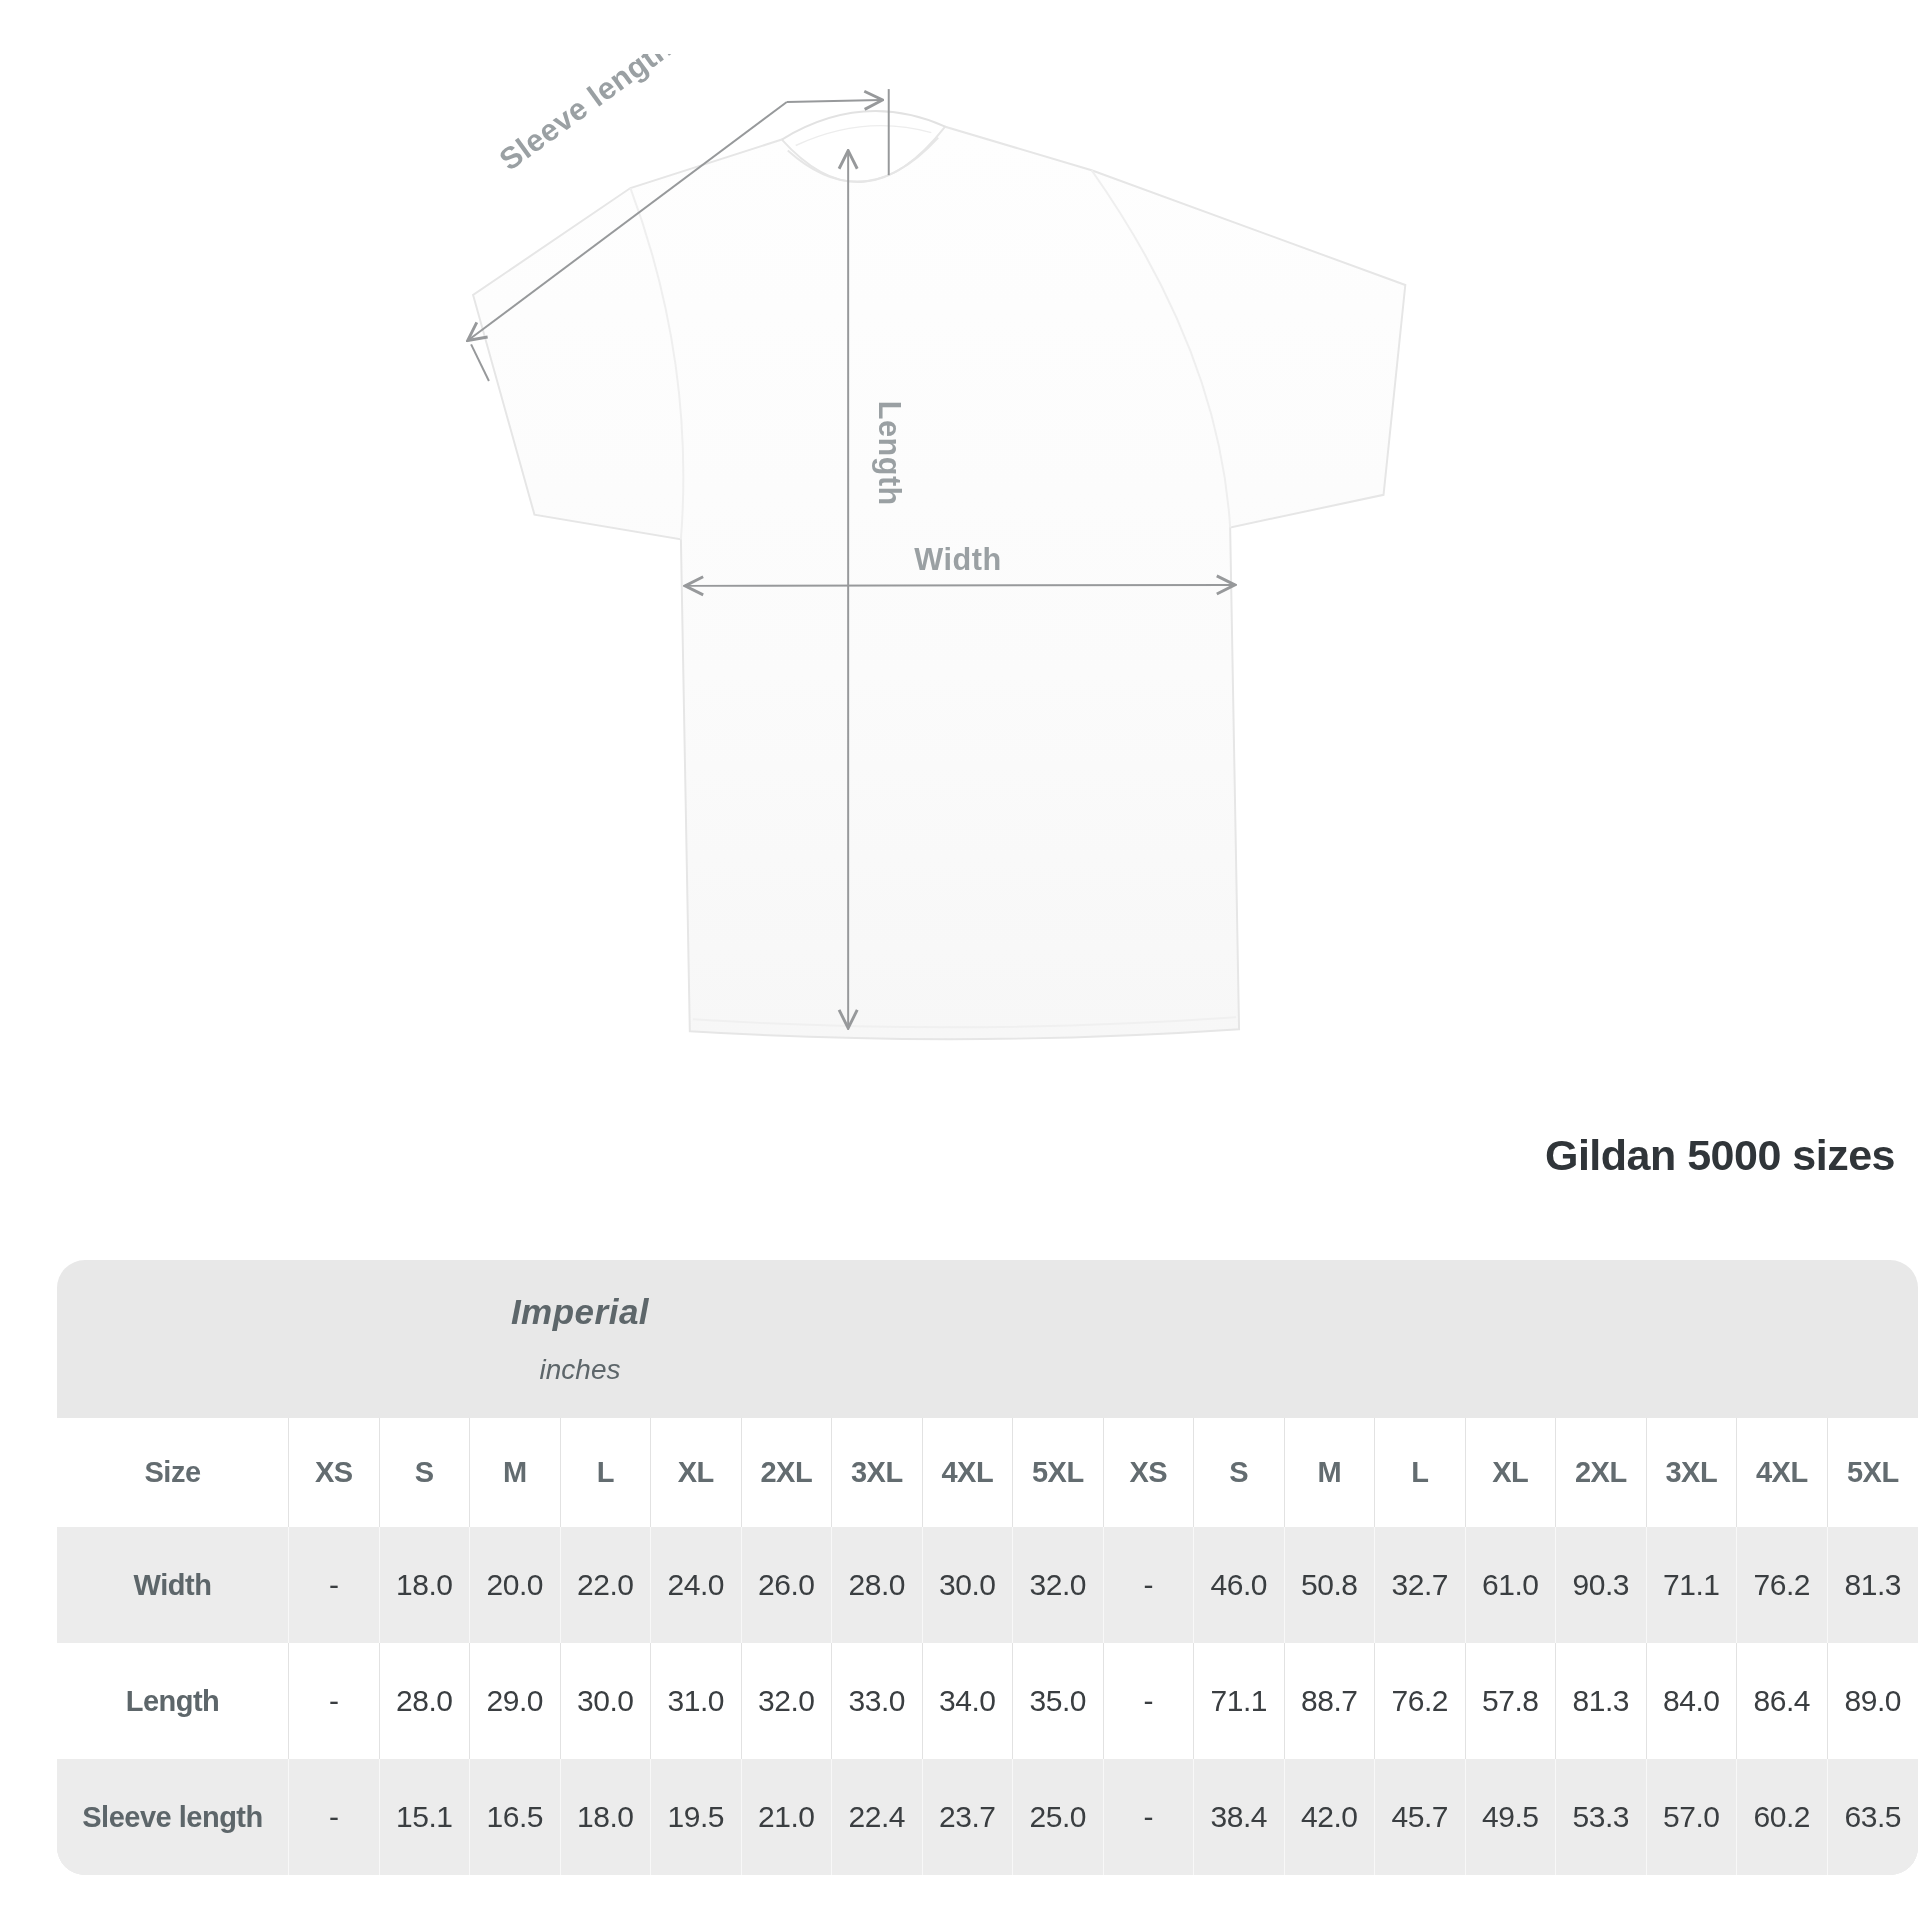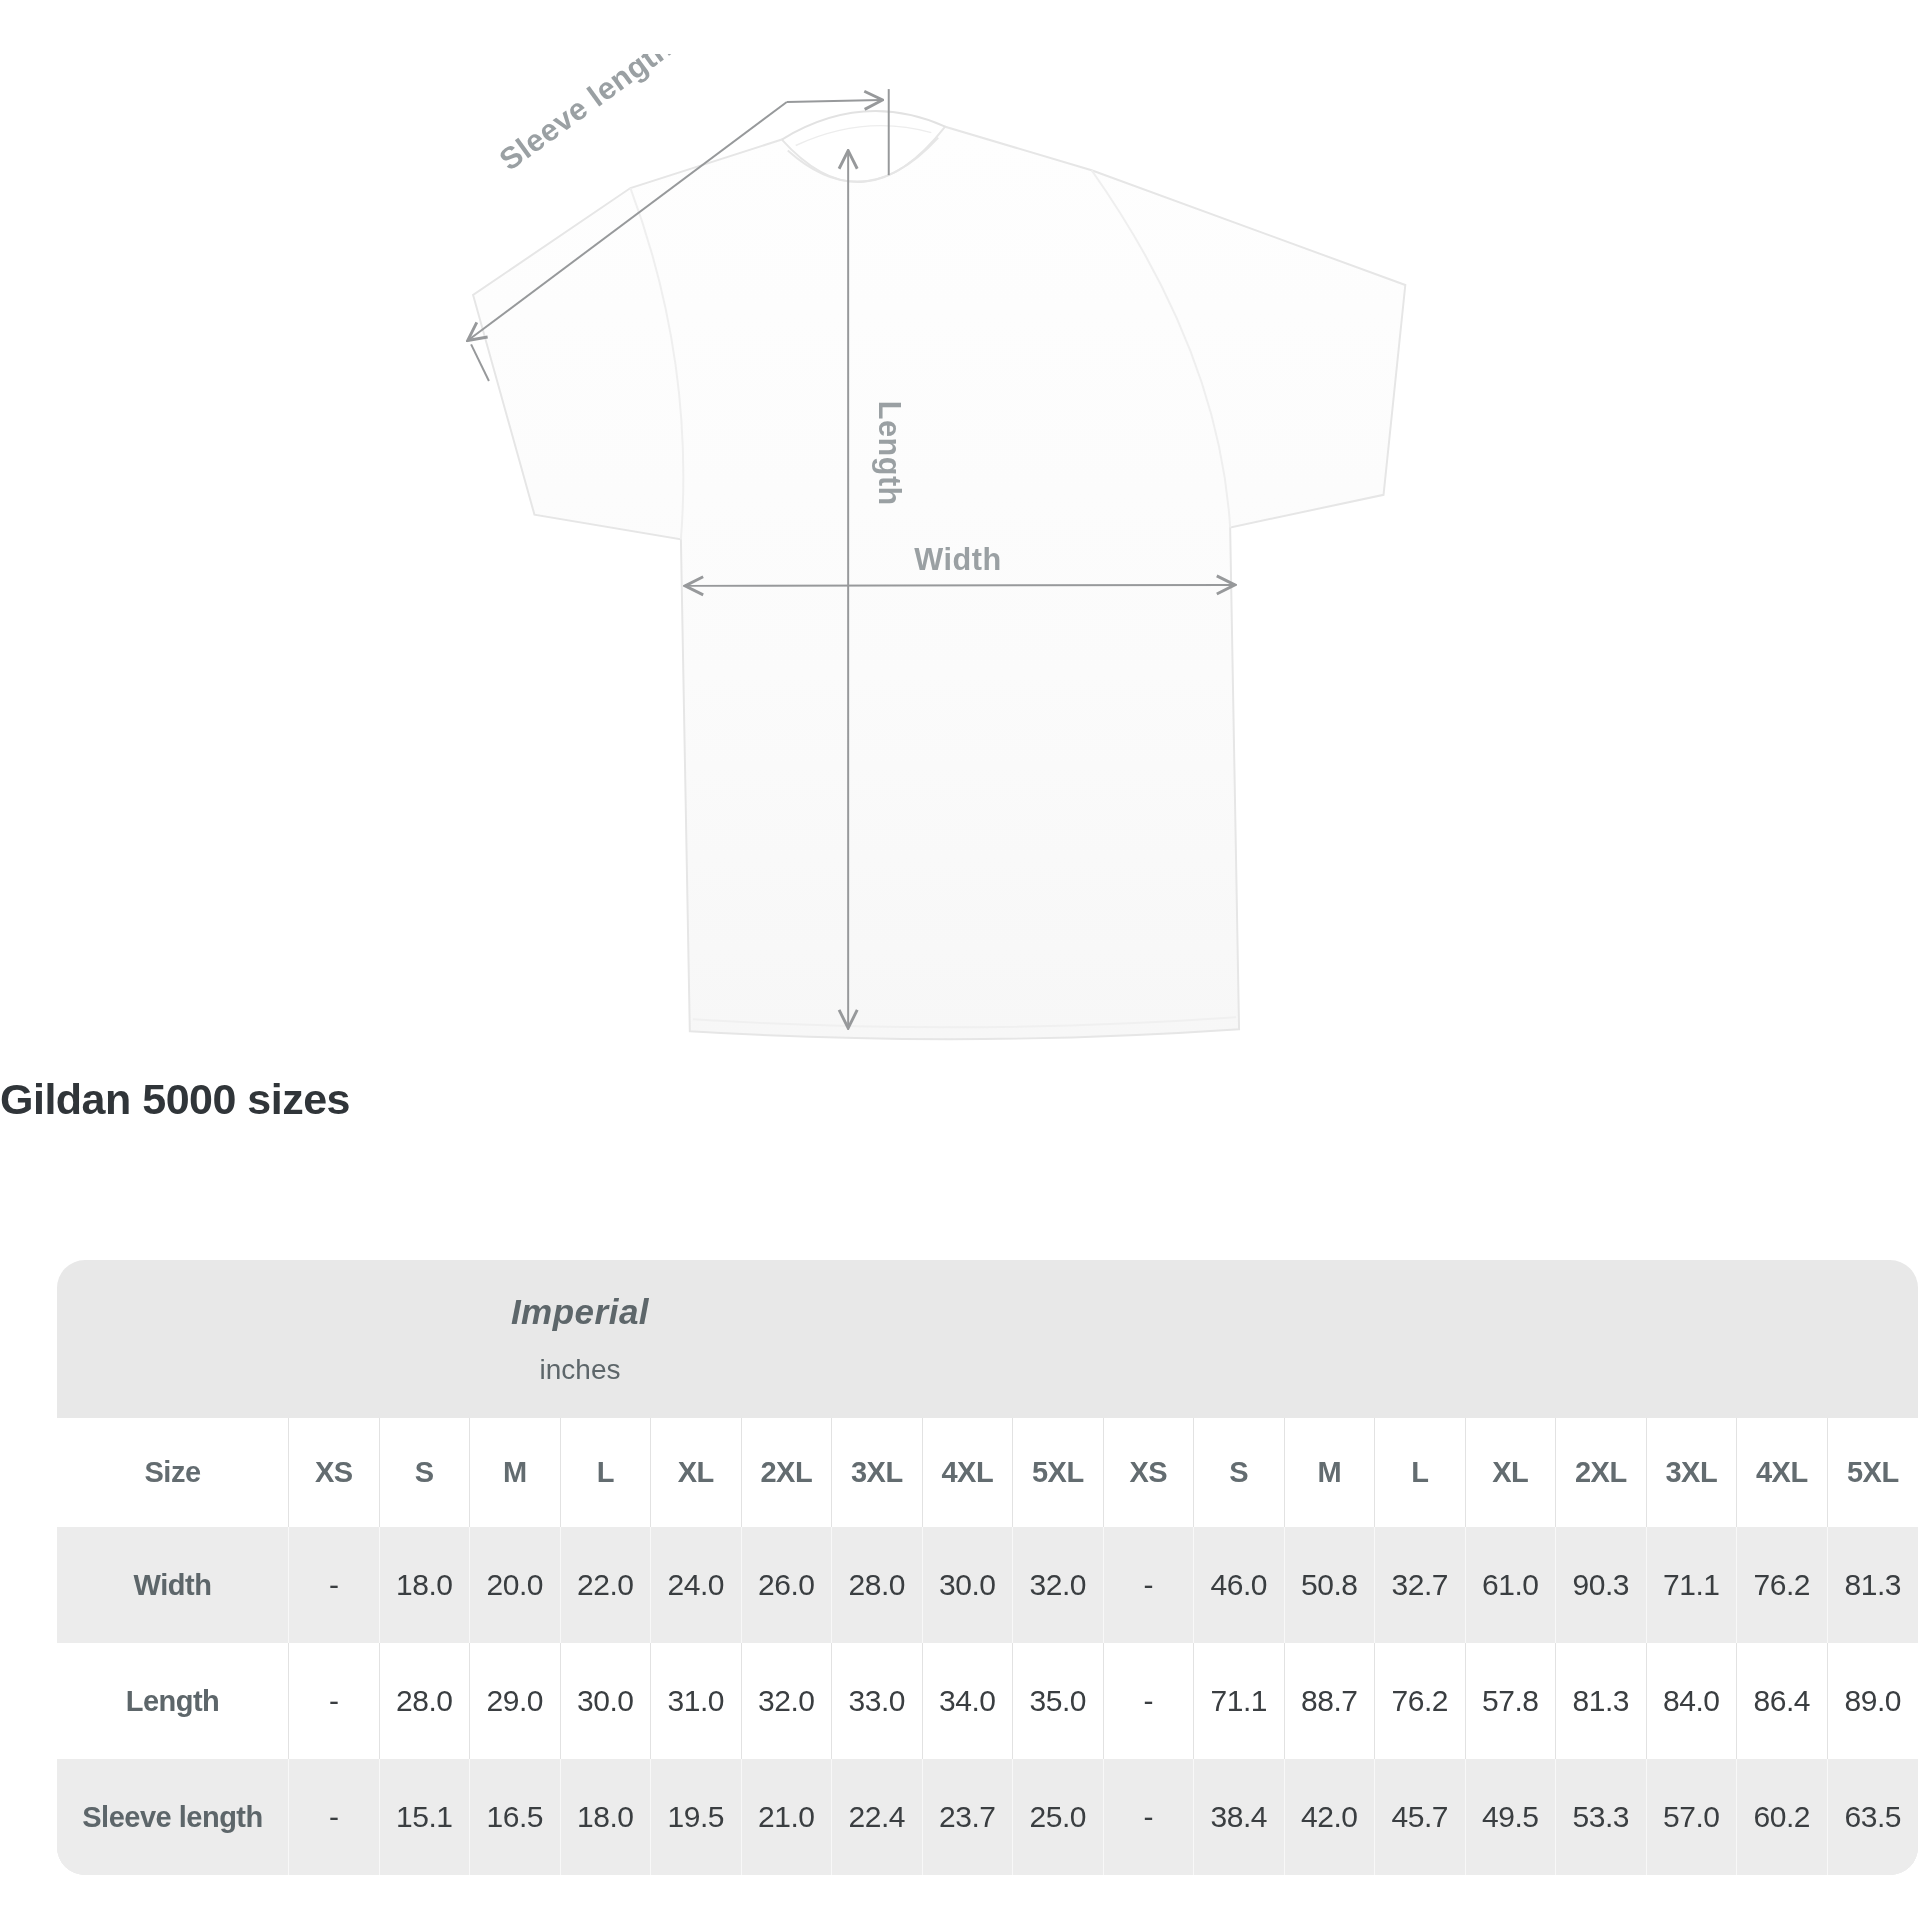--- a/index.html
+++ b/index.html
@@ -5,32 +5,32 @@
   html,body{margin:0;padding:0;}
   body{
     width:1927px;height:1927px;position:relative;background:#ffffff;
     font-family:"Liberation Sans", sans-serif;overflow:hidden;
   }
   
   .figure{position:absolute;left:386px;top:54px;width:1049px;height:1040px;}
   .figure svg{display:block;width:100%;height:100%;}
   .meas-label{fill:#9aa0a3;font-weight:bold;font-size:31px;letter-spacing:.5px;}
   
-  .title-block{position:absolute;left:0;top:1075px;width:1895px;text-align:left;}
+  .title-block{position:absolute;left:0;top:1131px;width:1895px;text-align:right;}
   .chart-title{font-size:43px;font-weight:bold;color:#303539;letter-spacing:-0.5px;margin:0;}
   .chart-subtitle{font-size:29px;font-style:italic;color:#4e5356;margin:16px 0 0 0;}
   
   .size-table{
     position:absolute;left:57px;top:1260px;width:1861px;
     background:#e8e8e8;border-radius:28px;overflow:hidden;
   }
   .band{display:grid;grid-template-columns:1046px 1fr;height:158px;}
   .band-cell{display:flex;flex-direction:column;align-items:center;justify-content:center;}
   .band-name{font-size:35px;font-weight:bold;font-style:italic;color:#5d666a;letter-spacing:0.5px;}
-  .band-unit{font-size:28px;color:#5d666a;margin-top:22px;}
+  .band-unit{font-size:28px;font-style:italic;color:#5d666a;margin-top:22px;}
   .t-row{display:grid;grid-template-columns:232px repeat(18,1fr);}
   .t-row.sizes{height:109px;background:#ffffff;}
   .t-row.data{height:116px;}
   .t-row.data.stripe{background:#ececec;}
   .t-row.data.plain{background:#ffffff;}
   .cell{
     display:flex;align-items:center;justify-content:center;
     font-size:30px;color:#3a3e41;border-right:1px solid #e2e2e2;letter-spacing:-0.5px;
   }
   .stripe .cell{border-right:1px solid #f8f8f8;background:#ececec;}

